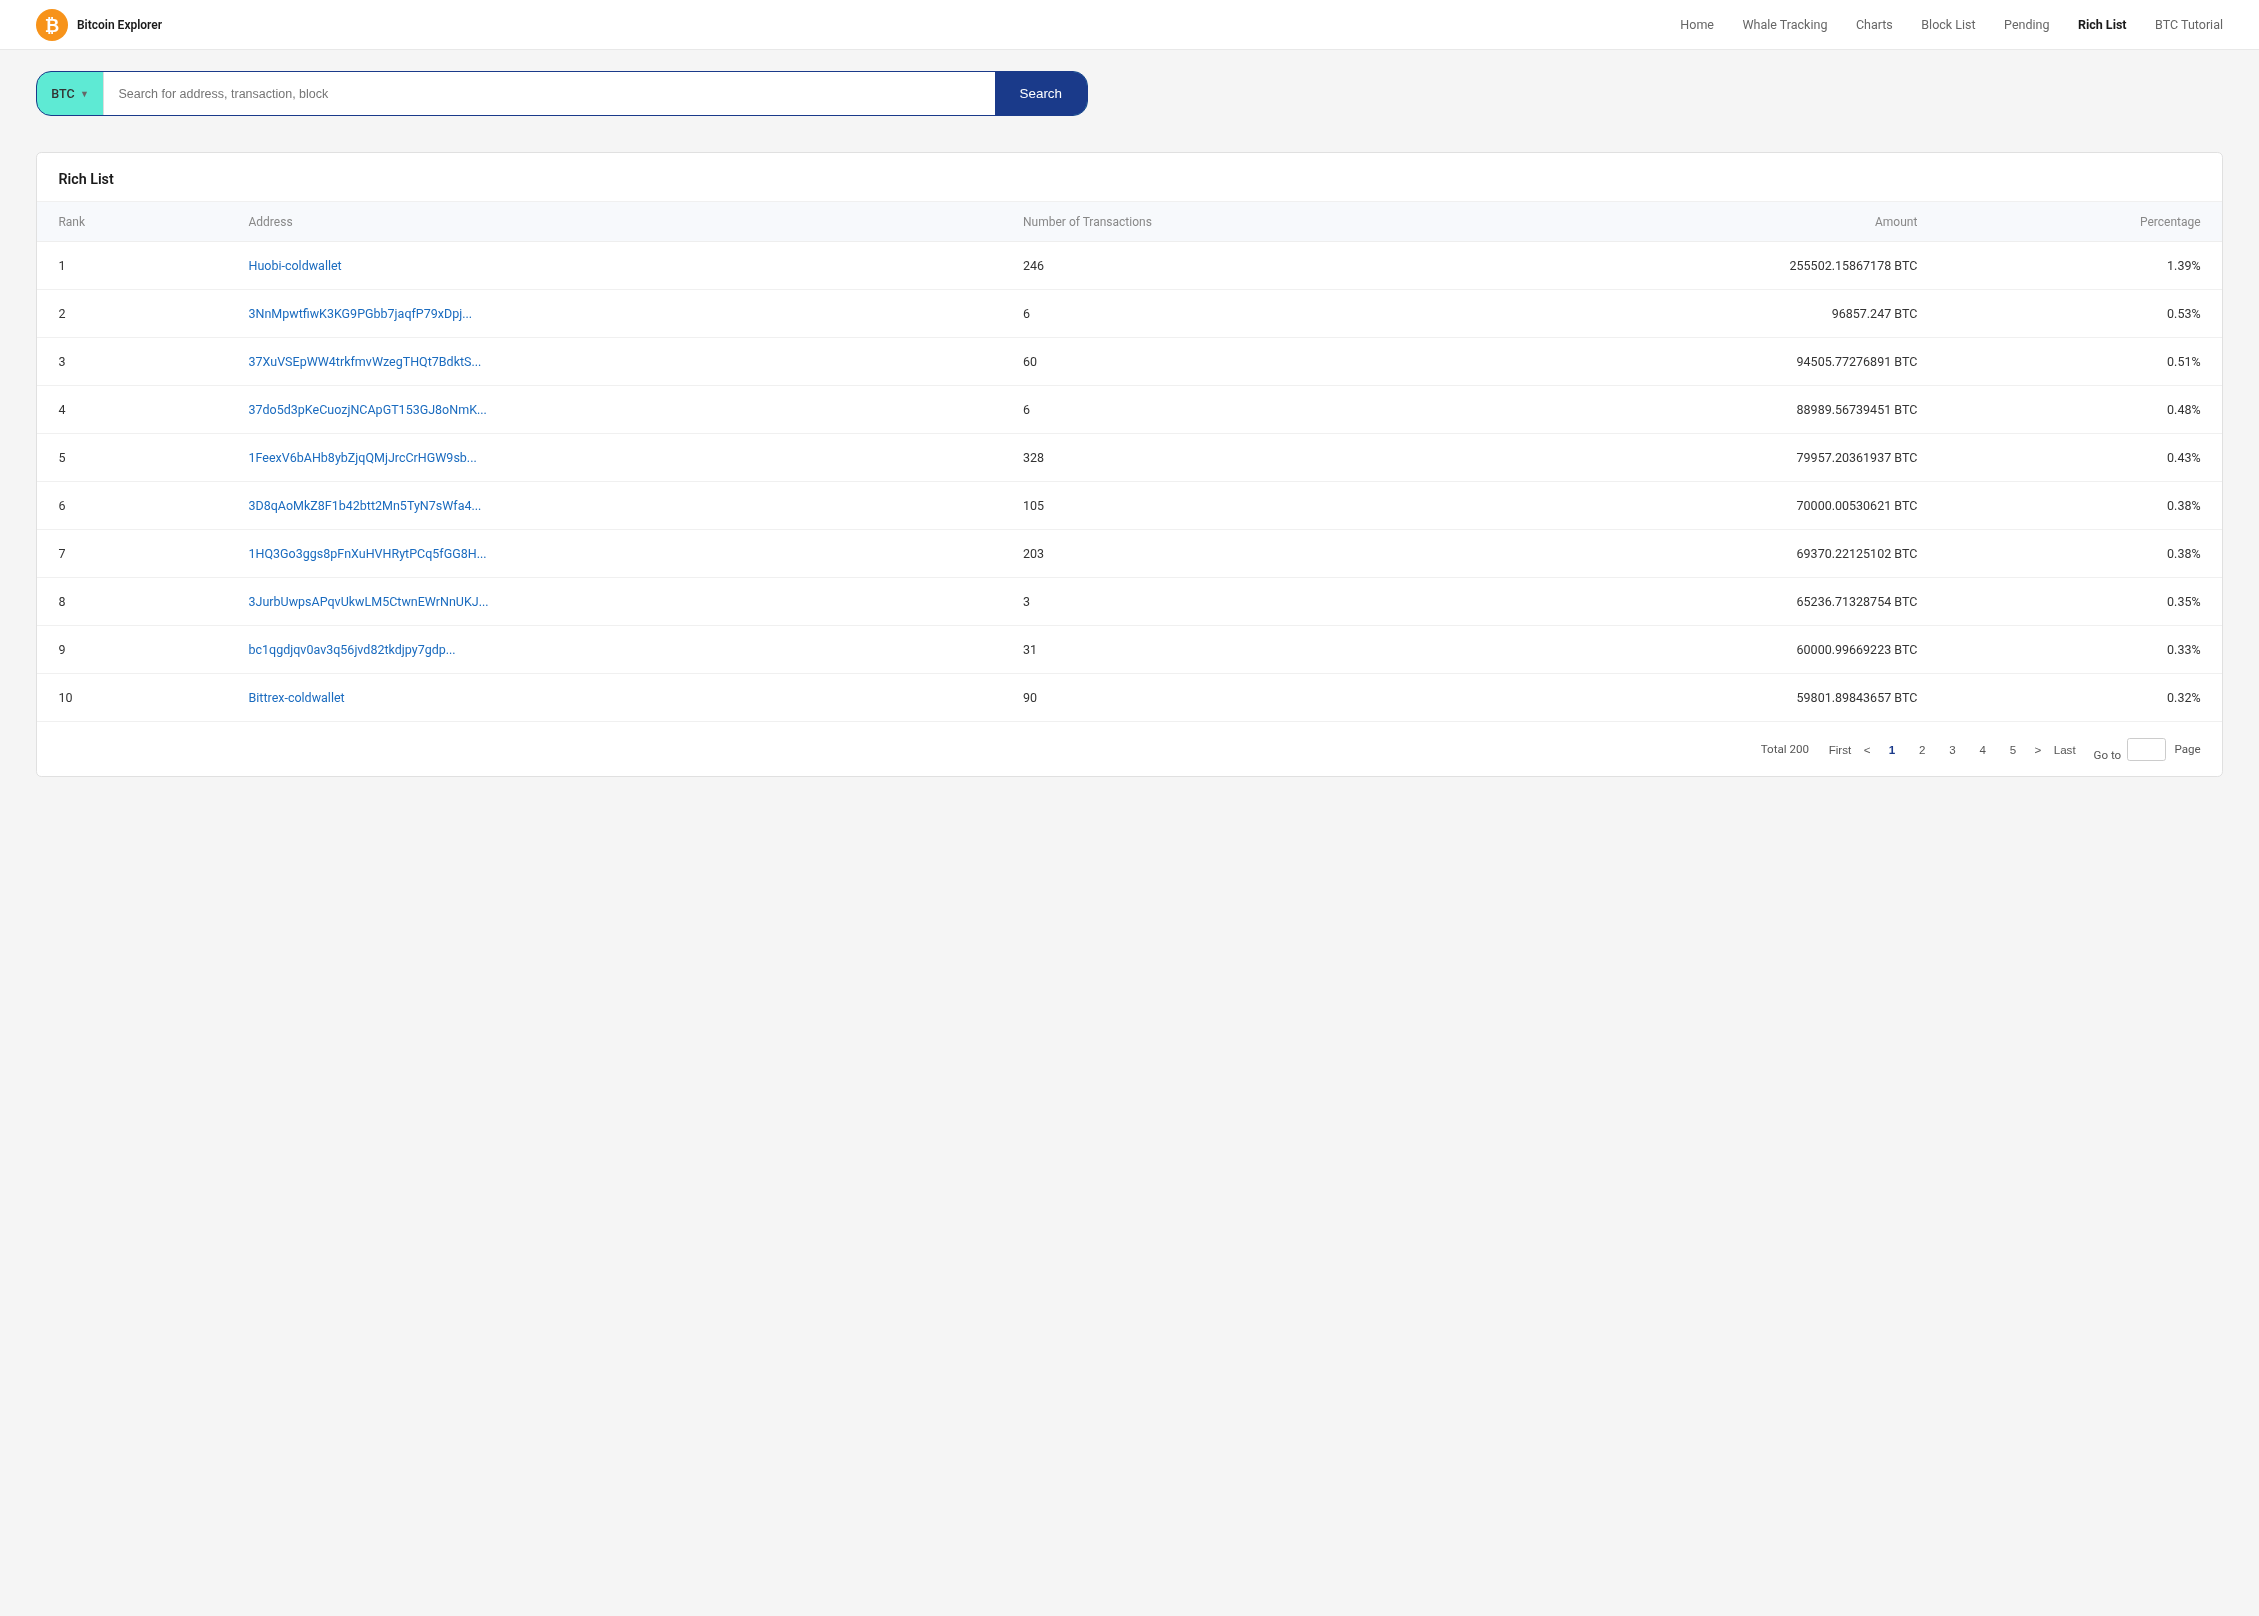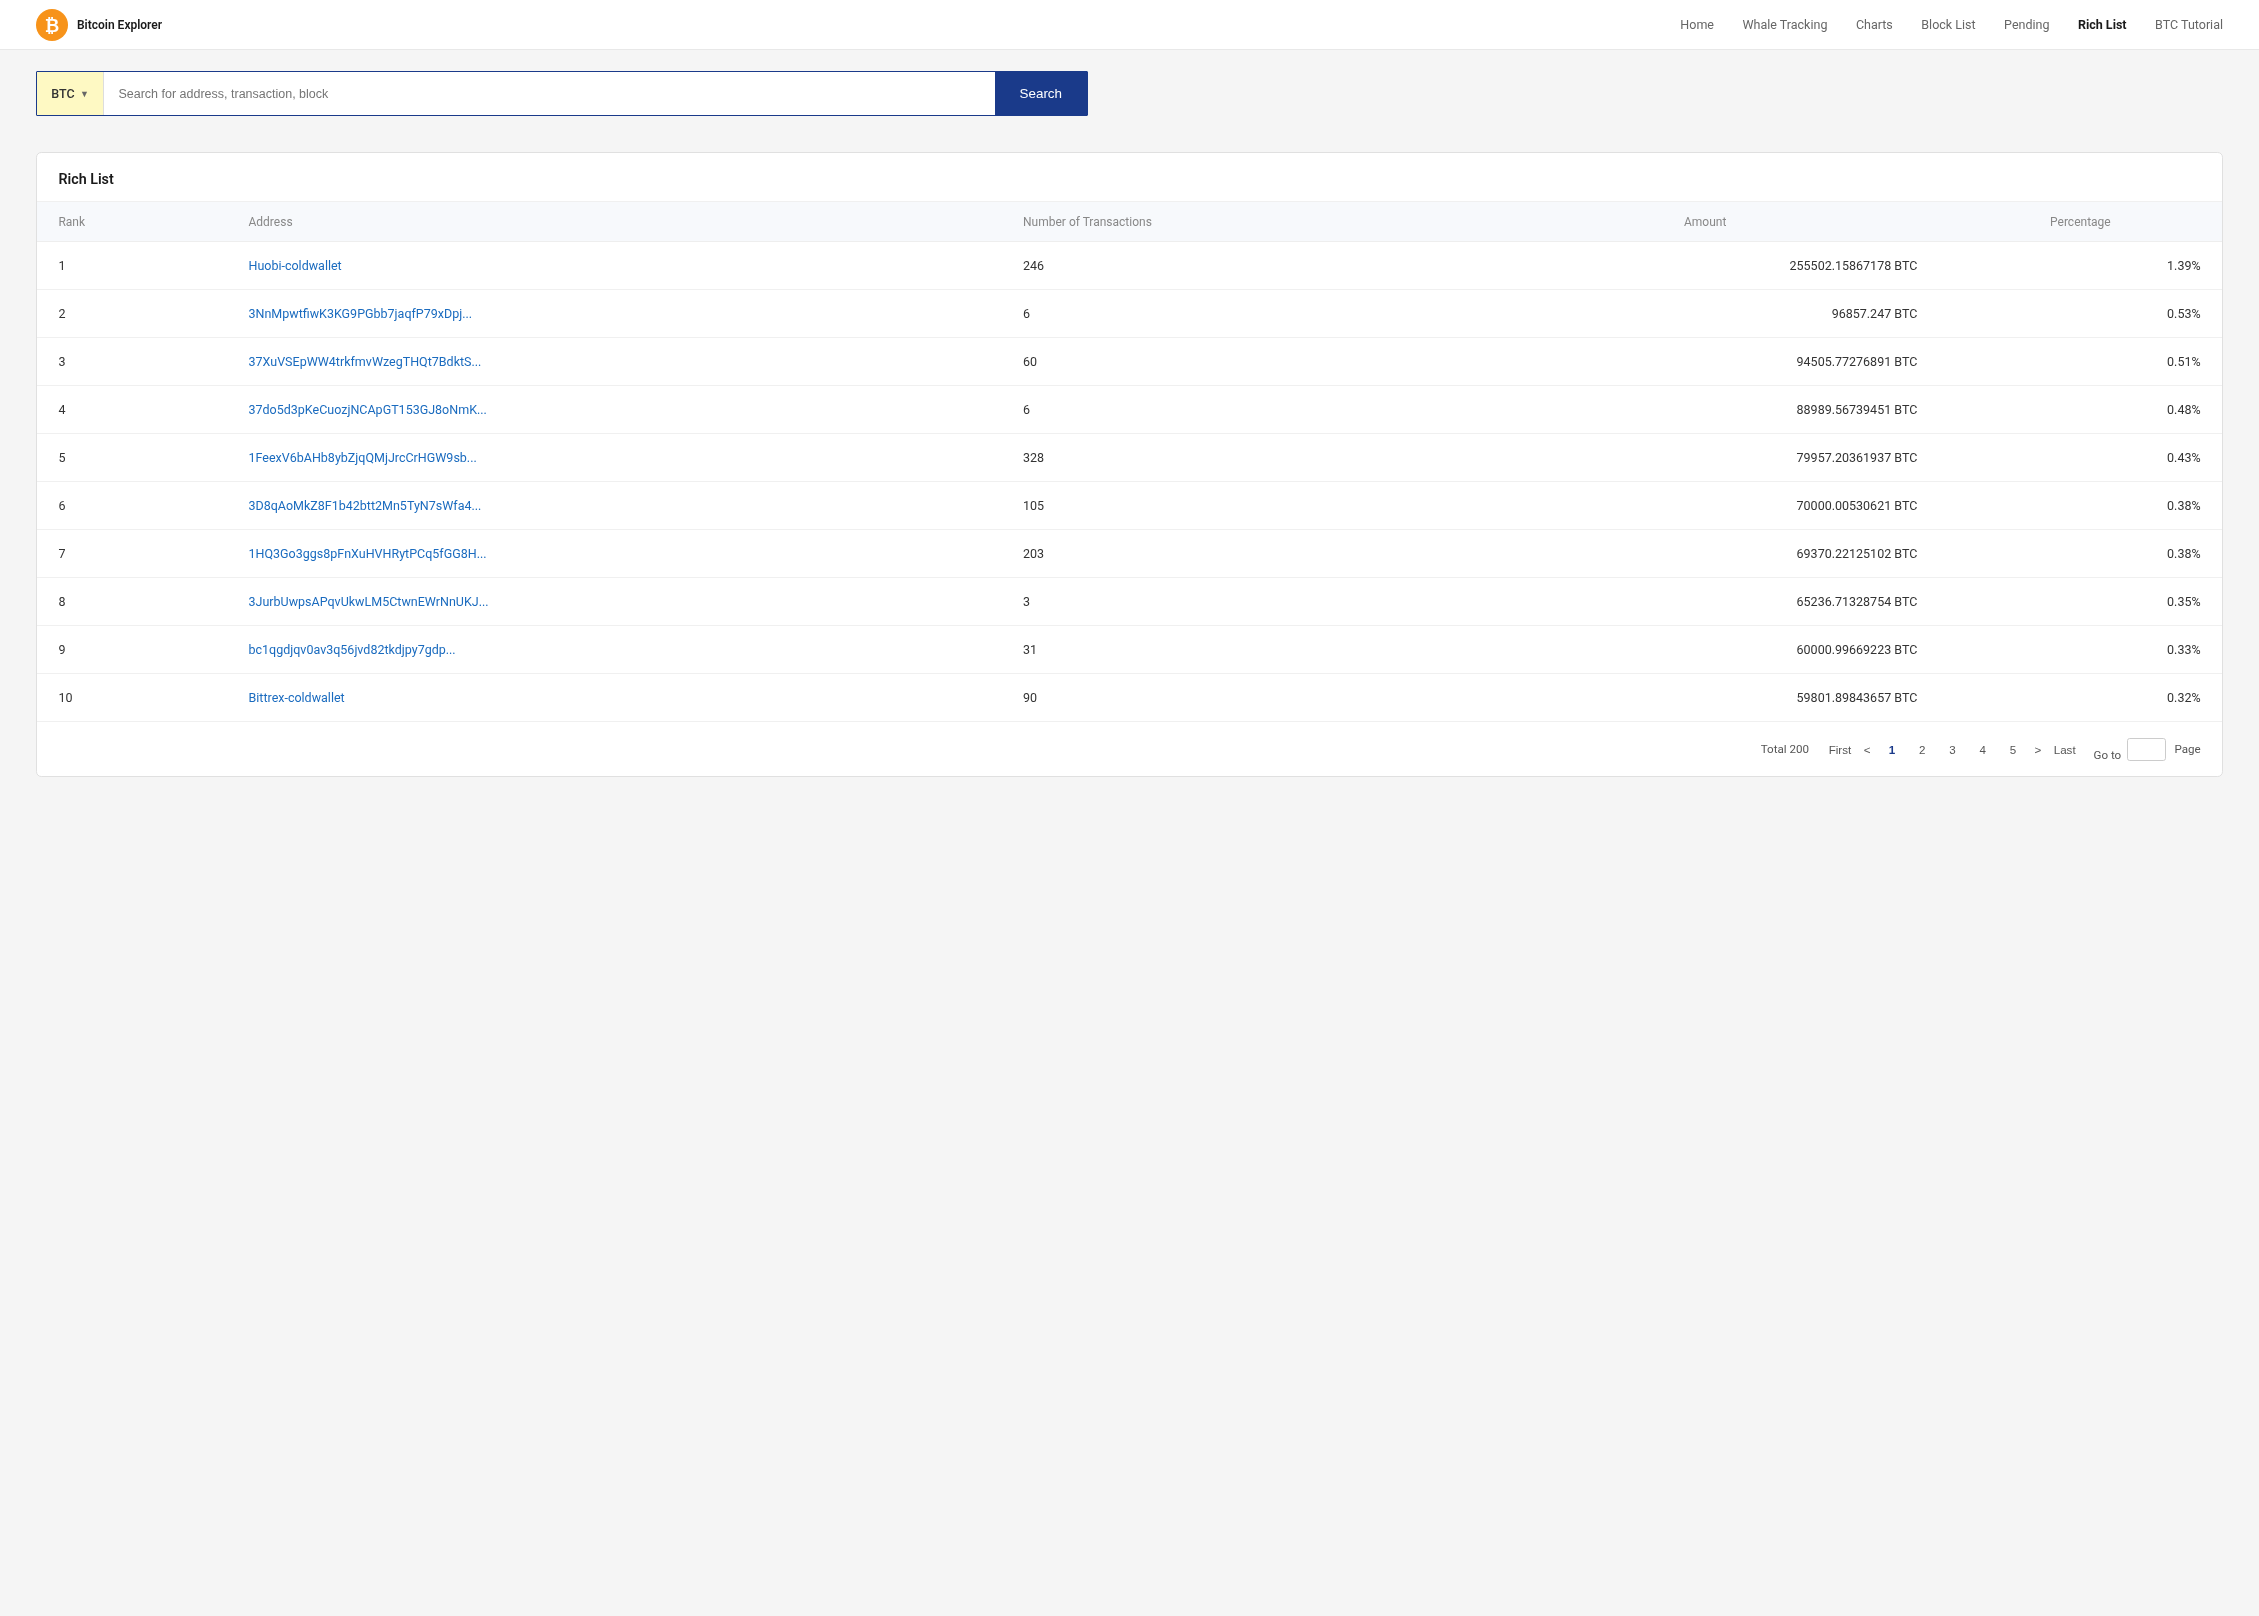--- a/index.html
+++ b/index.html
@@ -46,22 +46,22 @@
     }
     
     .search-area {
       background: #f5f5f5;
       padding: 21.4px 36px;
     }
     .search-box {
       display: flex;
       align-items: center;
       border: 1.8px solid #1a3a8a;
-      border-radius: 1px;
-      background: #fef9c3;
+      border-radius: 15px;
+      background: #5eead4;
       overflow: hidden;
       max-width: 1052px;
     }
     .currency-selector {
       display: flex;
       align-items: center;
       gap: 5.3px;
       padding: 0 14.3px;
       height: 43px;
       border-right: 0.9px solid #ddd;
@@ -122,21 +122,21 @@
       background: #f7f9fc;
     }
     thead th {
       padding: 12.5px 21.4px;
       text-align: left;
       font-size: 12px;
       font-weight: 400;
       color: #888;
       border-bottom: 0.9px solid #eee;
     }
-    thead th.right { text-align: center; }
+    thead th.right { text-align: right; }
     tbody tr {
       border-bottom: 0.9px solid #f0f0f0;
     }
     tbody tr:last-child { border-bottom: none; }
     tbody td {
       padding: 16px 21.4px;
       font-size: 12.5px;
       color: #333;
     }
     tbody td.right { text-align: right; }

